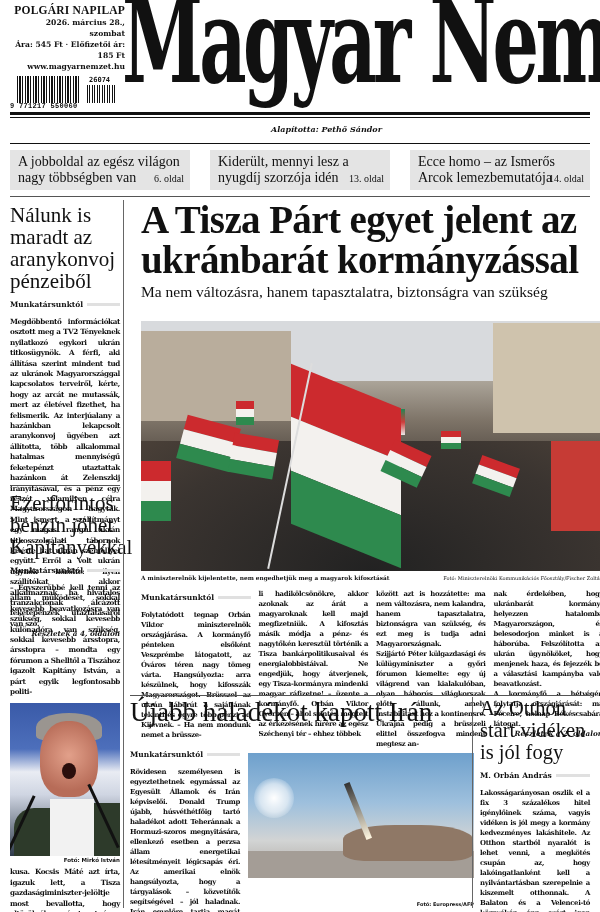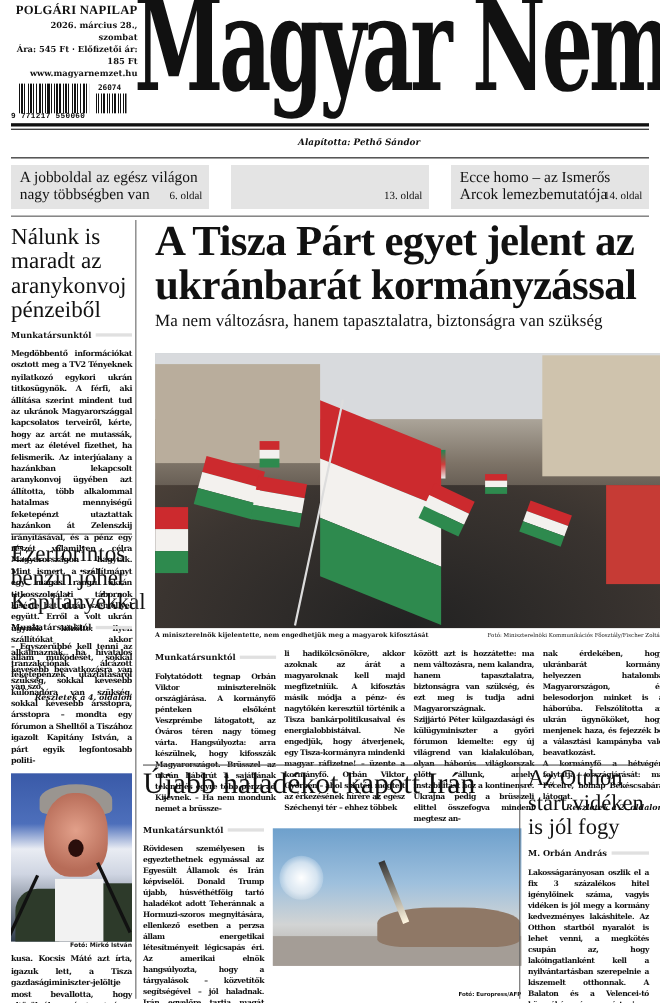--- a/index.html
+++ b/index.html
@@ -125,20 +125,21 @@
   <div class="founder">Alapította: Pethő Sándor</div>
   <div class="rule-mast-bottom"></div>
 </div>
 
 <div class="teasers">
   <div class="teaser">
     <div class="t">A jobboldal az egész világon nagy többségben van</div>
     <div class="p">6. oldal</div>
   </div>
   <div class="teaser">
+    <div class="t">Kiderült, mennyi lesz a nyugdíj szorzója idén</div>
     <div class="p">13. oldal</div>
   </div>
   <div class="teaser">
     <div class="t">Ecce homo – az Ismerős Arcok lemezbemutatója</div>
     <div class="p">14. oldal</div>
   </div>
 </div>
 <div class="rule-teasers"></div>
 
 <div class="leftcol">

